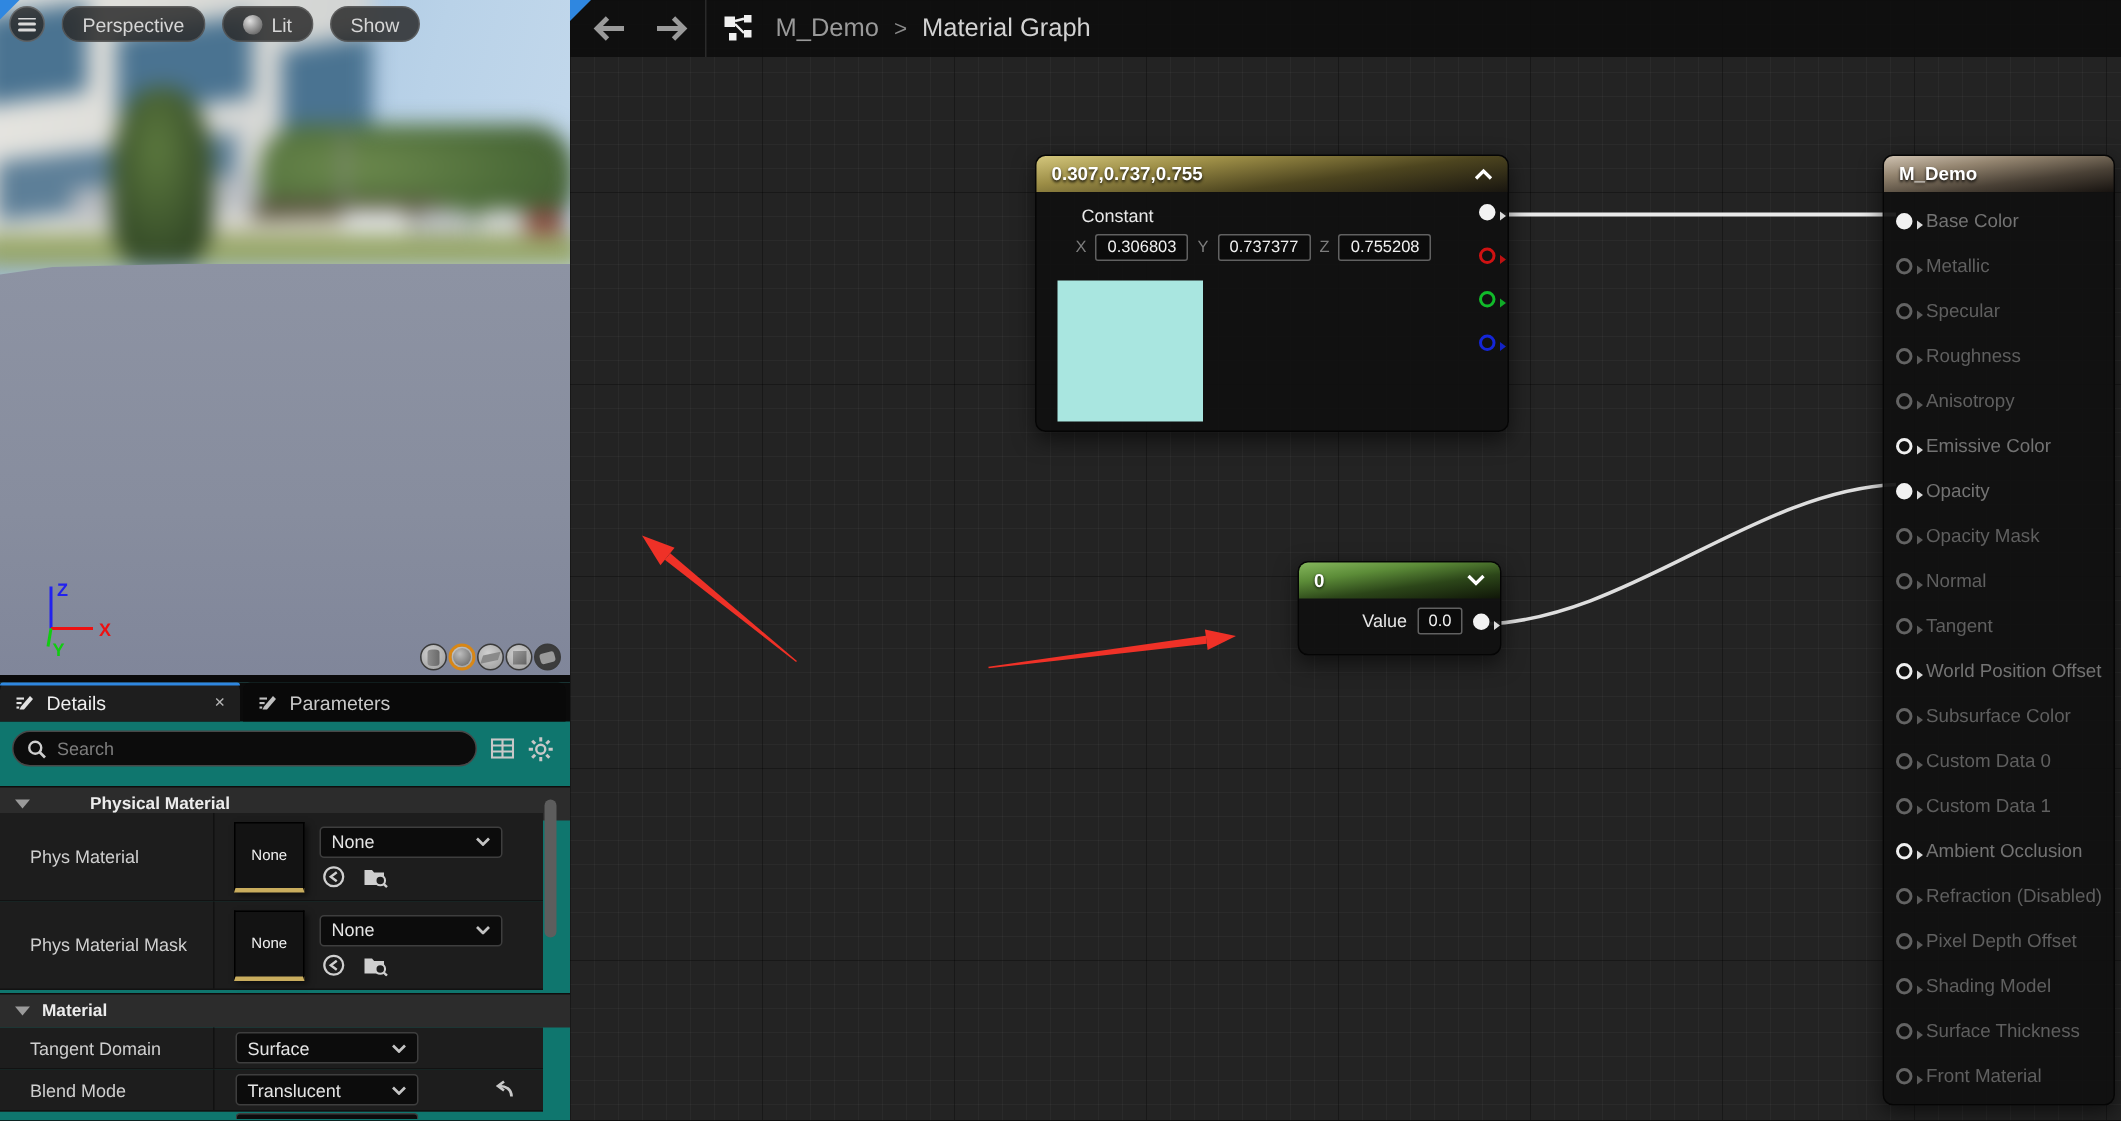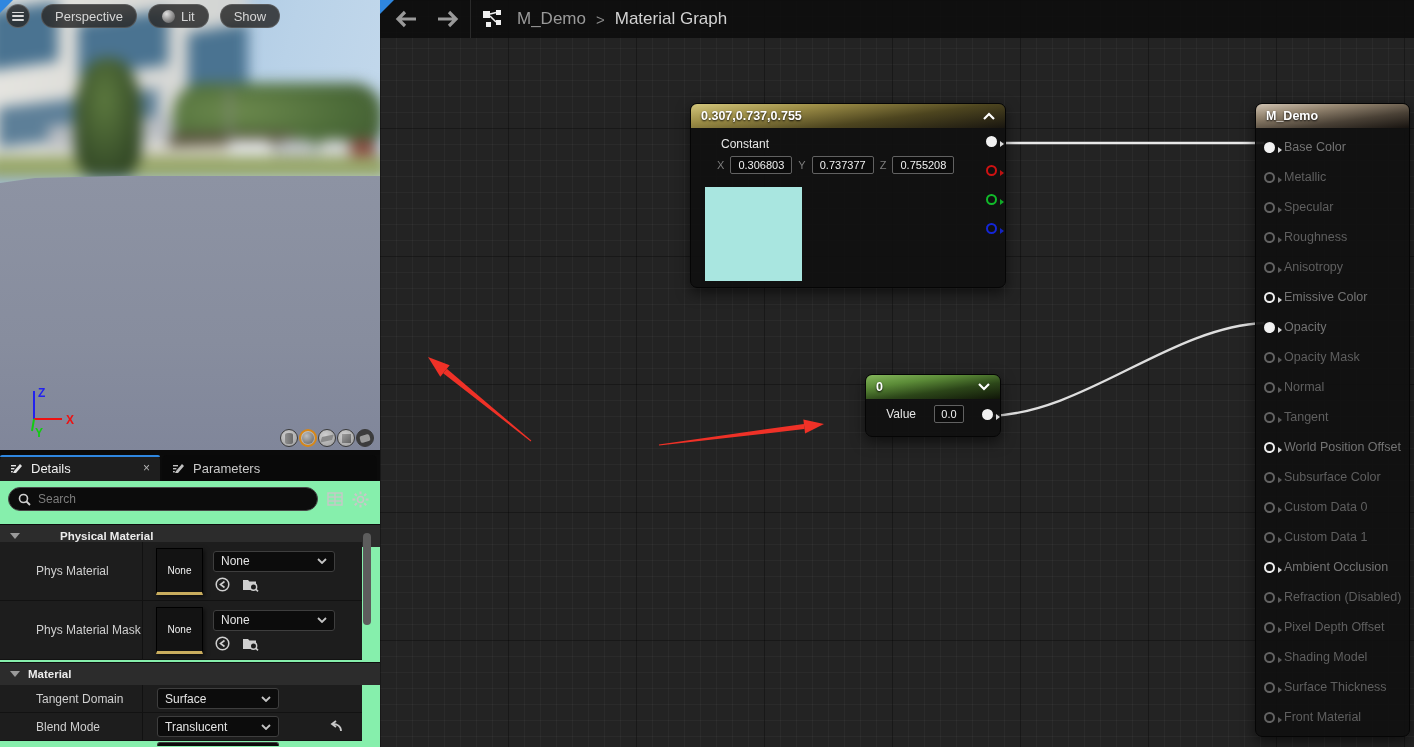--- a/index.html
+++ b/index.html
@@ -57,41 +57,41 @@
   .shape-btn.sel { border:2px solid #d88716; }
   .shape-btn .sh { background:#7c7c7c; }
   .sh-cyl { width:8px; height:11px; border-radius:3px/2px; background:linear-gradient(90deg,#8d8d8d,#6a6a6a)!important; }
   .sh-sph { width:12px; height:12px; border-radius:50%; background:radial-gradient(circle at 38% 32%, #bdbdbd, #5f5f5f)!important; }
   .sh-pln { width:12px; height:5px; transform:rotate(-12deg) skewX(-30deg); background:#8a8a8a!important; }
   .sh-cub { width:9px; height:9px; background:linear-gradient(135deg,#9c9c9c,#636363)!important; }
   .shape-btn.dark { background:#3c3c3c; }
   .sh-tea { width:10px; height:7px; border-radius:2px; background:#9a9a9a!important; transform:rotate(-15deg);}
 
   
-  .details { position:absolute; left:0; top:455px; width:380px; height:292px; background:#86efac; }
+  .details { position:absolute; left:0; top:455px; width:380px; height:292px; background:#0f766e; }
   .tabbar { position:absolute; left:0; top:0; width:380px; height:26px; background:#0b0b0b; display:flex; }
   .tab { height:26px; display:flex; align-items:center; gap:7px; padding:0 10px; font-size:13px; color:#c9c9c9;
          border-radius:5px 5px 0 0; position:relative; }
   .tab.active { background:#1e1e1e; color:#efefef; width:160px; }
   .tab.active::before { content:""; position:absolute; left:0; top:0; right:0; height:2px; background:#2f87e0; border-radius:5px 5px 0 0;}
   .tab.inactive { background:#090909; width:215px; margin-left:2px; }
   .tab .closex { margin-left:auto; color:#b5b5b5; font-size:12px; }
   .searchrow { position:absolute; left:0; top:29px; width:380px; height:30px; display:flex; align-items:center; }
   .searchbox { margin-left:8px; width:310px; height:24px; background:#0c0c0c; border:1px solid #484848;
       border-radius:13px; display:flex; align-items:center; padding:0 9px; gap:7px; }
   .searchbox input { background:transparent; border:none; outline:none; color:#d0d0d0; font-size:12px; width:240px; font-family:inherit;}
   .searchbox input::placeholder { color:#7d7d7d; }
   .sr-icons { display:flex; gap:9px; margin-left:9px; }
 
   .sect-hdr { position:absolute; left:0; width:380px; height:23px; background:#2c2c2c; display:flex; align-items:center;
       gap:8px; padding-left:10px; font-size:11.5px; font-weight:bold; color:#ececec; border-top:1px solid #0e0e0e;}
   .tri-down { width:0; height:0; border-left:5px solid transparent; border-right:5px solid transparent; border-top:6px solid #9a9a9a; }
 
   .prop-row { position:absolute; left:0; width:362px; background:#1d1d1d; border-bottom:1px solid #121212; display:flex; }
-  .prop-label { width:143px; border-right:1px solid #111; display:flex; align-items:center; padding-left:36px;
+  .prop-label { width:143px; border-right:1px solid #111; display:flex; align-items:center; padding-left:20px;
       color:#cfcfcf; font-size:12px; }
   .prop-val { flex:1; display:flex; align-items:center; }
   .thumb { width:47px; height:47px; background:#131313; border:1px solid #000; border-bottom:3px solid #c9ad5e;
       display:flex; align-items:center; justify-content:center; color:#f2f2f2; font-size:10px; margin-left:13px;
       box-shadow:2px 2px 4px rgba(0,0,0,.5); }
   .asset-col { display:flex; flex-direction:column; gap:5px; margin-left:10px; }
   .dropdown { width:122px; height:21px; background:#0c0c0c; border:1px solid #3e3e3e; border-radius:3px;
       display:flex; align-items:center; justify-content:space-between; padding:0 7px; color:#e4e4e4; font-size:12px; }
   .asset-icons { display:flex; gap:12px; padding-left:2px; }
   .reset-arrow { position:absolute; right:18px; color:#c9c9c9; font-size:15px; }
@@ -141,21 +141,21 @@
   .pin::after { content:""; position:absolute; left:12px; top:3px; width:0; height:0;
       border-left:4px solid currentColor; border-top:3px solid transparent; border-bottom:3px solid transparent; opacity:.9;}
   .pin.connected { background:#f2f2f2; border:2px solid #f2f2f2; color:#f2f2f2; }
   .pin.enabled { background:transparent; border:2.5px solid #efefef; color:#efefef; }
   .pin.disabled { background:transparent; border:2.5px solid #636363; color:#636363; }
   .pin.pr { border:2.5px solid #cf1212; color:#cf1212; }
   .pin.pg { border:2.5px solid #11bb2a; color:#11bb2a; }
   .pin.pb { border:2.5px solid #1426d8; color:#1426d8; }
 
   .n-scalar { left:485px; top:374px; width:136px; height:63px; }
-  .scalar-row { position:absolute; left:0; top:30px; width:136px; display:flex; align-items:center; justify-content:flex-end; gap:18px; padding-right:9px;}
+  .scalar-row { position:absolute; left:0; top:30px; width:136px; display:flex; align-items:center; justify-content:flex-end; gap:7px; padding-right:9px;}
   .scalar-lab { color:#e6e6e6; font-size:12px; }
   .scalar-field { width:30px; height:18px; background:#0b0b0b; border:1px solid #616161; border-radius:2px;
       color:#f0f0f0; font-size:11px; display:flex; align-items:center; justify-content:center; }
 
   .n-result { left:875px; top:103px; width:155px; height:634px; }
   .pins-list { padding:4px 0 0 0; }
   .pin-row { height:30px; display:flex; align-items:center; gap:9px; padding-left:8px; }
   .pin-label { font-size:12.5px; color:#ededed; }
   .pin-label.disabled { color:#5f5f5f; }
   .pin-label.connected, .pin-label.enabled { color:#737373; }

